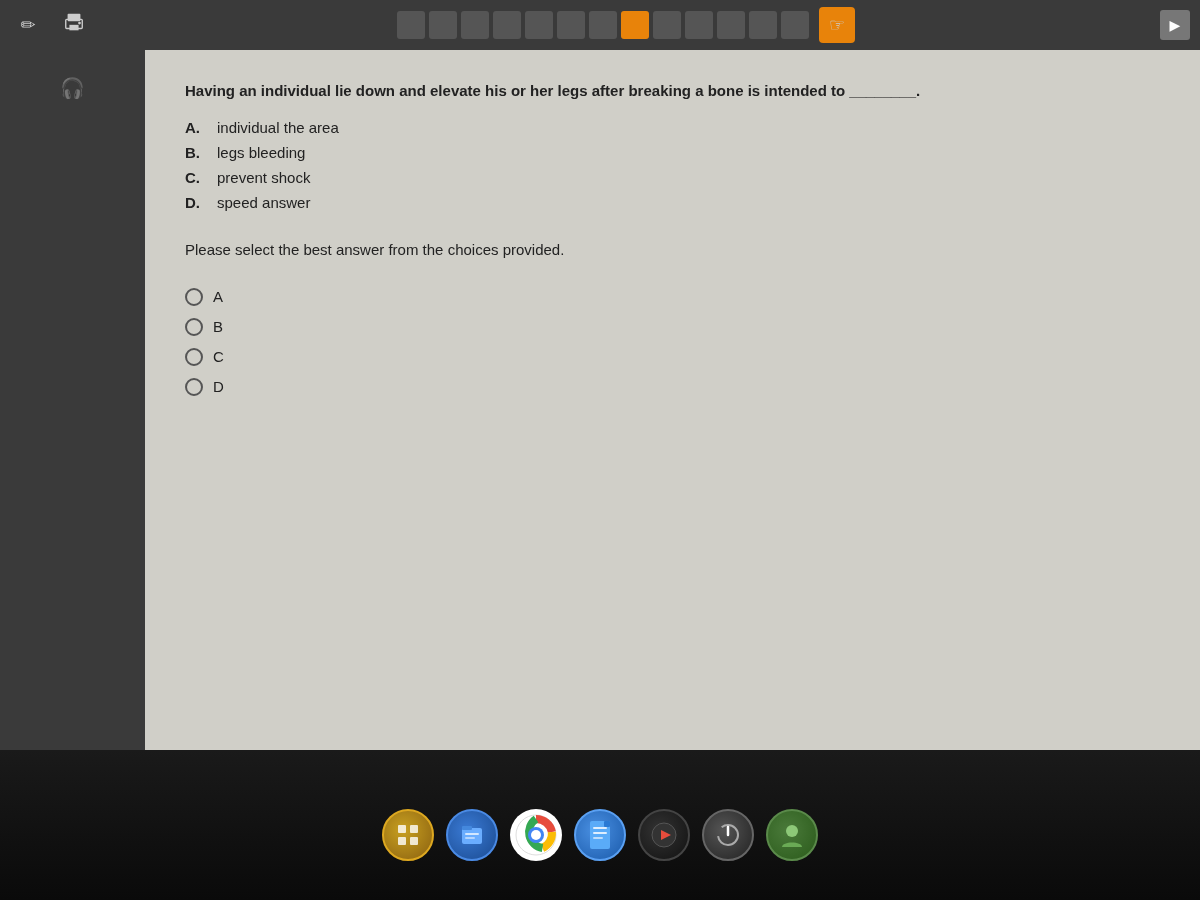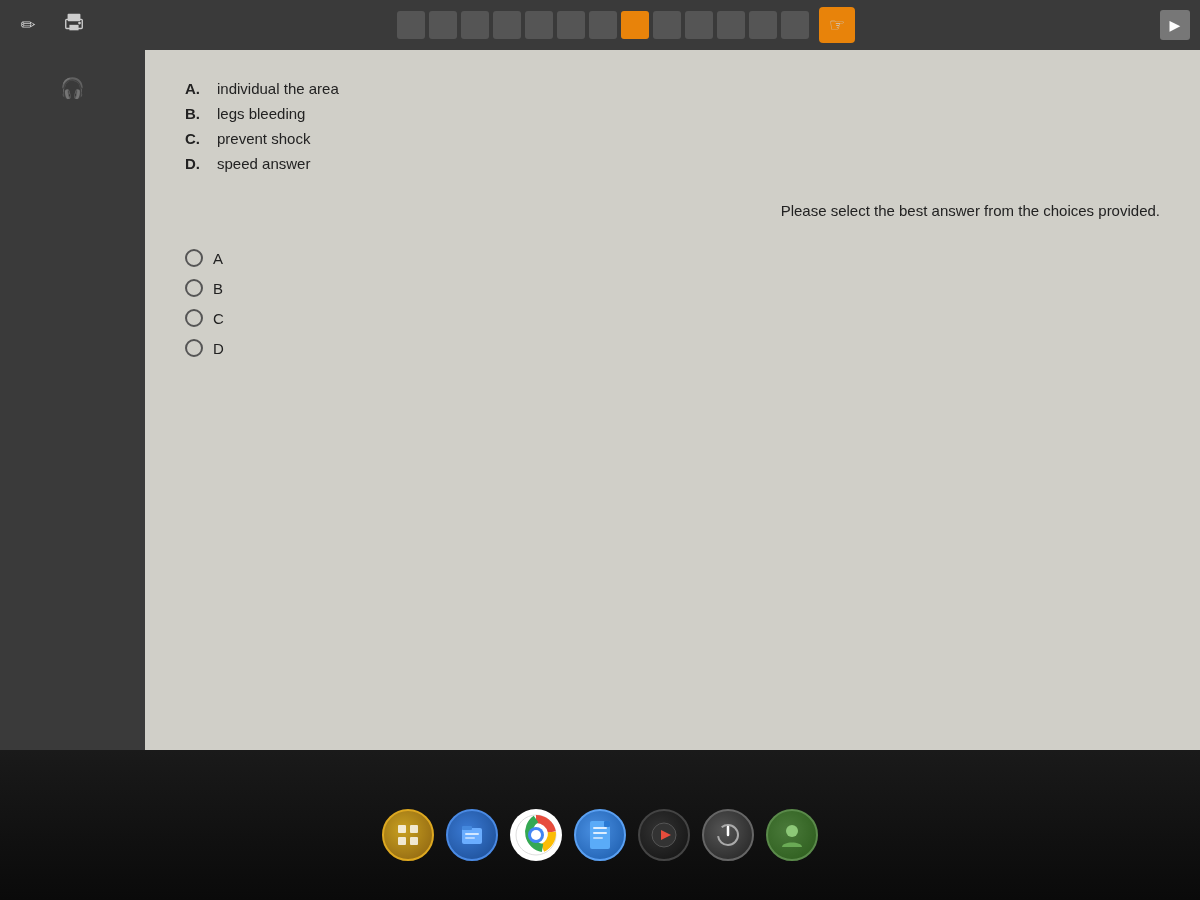--- a/index.html
+++ b/index.html
@@ -141,21 +141,20 @@
 
     .choice-letter {
       font-weight: bold;
       min-width: 20px;
     }
 
     .instruction-text {
       font-size: 15px;
       color: #222;
       margin-bottom: 30px;
-      text-align: right;
     }
 
     .radio-options {
       display: flex;
       flex-direction: column;
       gap: 12px;
     }
 
     .radio-option {
       display: flex;
@@ -284,20 +283,21 @@
   <div class="nav-arrow">▶</div>
 </div>
 
 <div class="left-sidebar">
   <div class="sidebar-icon">
     🎧
   </div>
 </div>
 
 <div class="main-content">
+  <p class="question-text">Having an individual lie down and elevate his or her legs after breaking a bone is intended to ________.</p>
 
   <ul class="choices-list">
     <li>
       <span class="choice-letter">A.</span>
       <span>individual the area</span>
     </li>
     <li>
       <span class="choice-letter">B.</span>
       <span>legs bleeding</span>
     </li>

